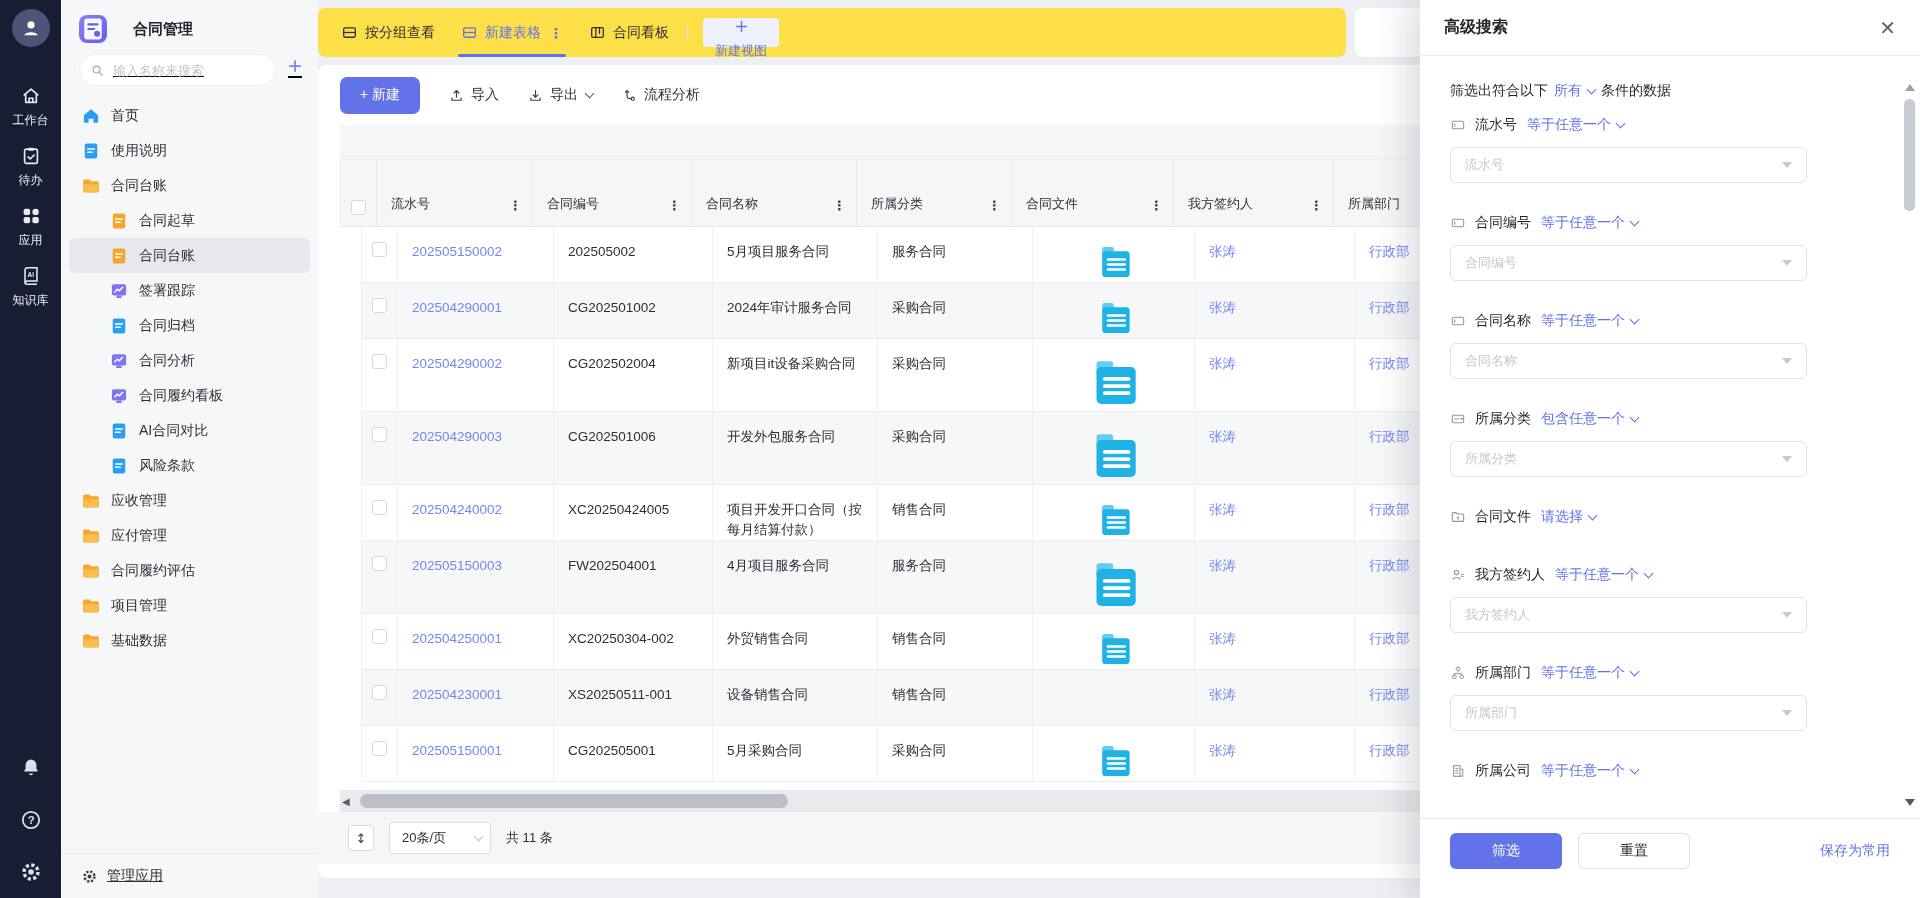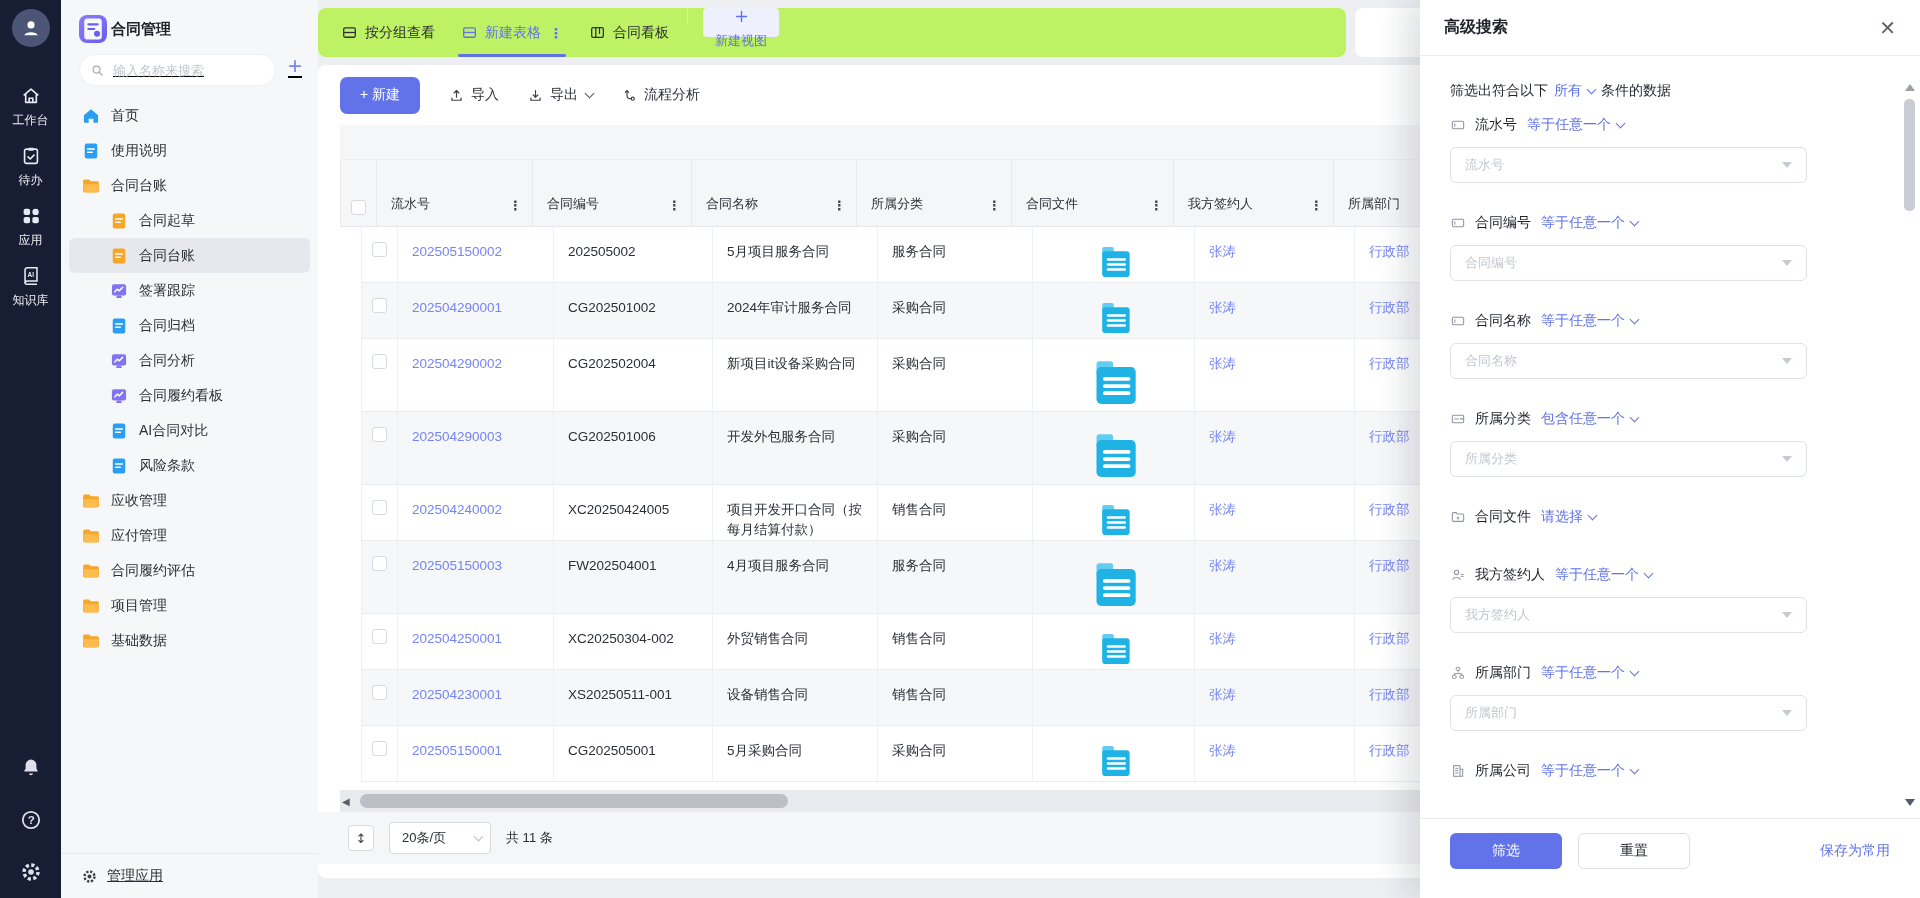--- a/index.html
+++ b/index.html
@@ -13,21 +13,21 @@
     display:flex;align-items:center;justify-content:center;cursor:pointer;flex-shrink:0;}
   .avatar .av-ic{width:22px;height:22px;}
   .rail-top{margin-top:38px;display:flex;flex-direction:column;gap:16px;align-items:center;}
   .rail-item{display:flex;flex-direction:column;align-items:center;gap:5px;color:#edeff5;font-size:12px;cursor:pointer;}
   .rail-item .ri{width:22px;height:22px;color:#e7eaf2;}
   .rail-bottom{margin-top:auto;margin-bottom:14px;display:flex;flex-direction:column;gap:28px;align-items:center;}
   .rail-bicon{width:24px;height:24px;color:#dde0ea;cursor:pointer;}
 
   
   .sidebar{width:257px;background:#f6f7f9;flex-shrink:0;display:flex;flex-direction:column;}
-  .side-head{display:flex;align-items:center;gap:4px;padding:15px 18px 11px;font-size:15px;font-weight:bold;color:#1f2329;}
+  .side-head{display:flex;align-items:center;gap:26px;padding:15px 18px 11px;font-size:15px;font-weight:bold;color:#1f2329;}
   .app-badge{width:28px;height:28px;border-radius:8px;background:linear-gradient(135deg,#8d7ef6,#695cf0);
     display:flex;align-items:center;justify-content:center;flex-shrink:0;}
   .side-search{display:flex;align-items:flex-start;gap:8px;padding:0 12px 8px 18px;text-decoration:underline;}
   .search-box{flex:1;height:30px;background:#fff;border:1px solid #eef0f3;border-radius:16px;
     display:flex;align-items:center;padding:0 10px;gap:6px;}
   .search-box .mg{width:15px;height:15px;color:#a7adb8;flex-shrink:0;}
   .search-box input{border:0;outline:0;font-size:13px;width:100%;background:transparent;color:#333;}
   ::placeholder{color:#c0c5cd;}
   .plus-btn{background:none;border:0;color:#7a85ea;font-size:24px;line-height:1;cursor:pointer;padding:0 4px;}
   .side-list{flex:1;overflow:hidden;padding:4px 8px 0;}
@@ -36,21 +36,21 @@
   .side-item.lv2{padding-left:40px;}
   .side-item.active{background:#e6e8ed;}
   .side-item .si{width:20px;height:20px;flex-shrink:0;}
   .side-foot{border-top:1px solid #e8eaee;height:44px;display:flex;align-items:center;gap:9px;
     padding-left:20px;font-size:14px;color:#2b2f36;cursor:pointer;flex-shrink:0;text-decoration:underline;}
   .side-foot .sf-ic{width:17px;height:17px;color:#3b4049;}
 
   
   .main{flex:1;display:flex;flex-direction:column;min-width:0;}
   .viewbar-row{display:flex;gap:9px;margin-top:8px;height:49px;flex-shrink:0;}
-  .tabs-card{width:1018px;background:#bef264;border-radius:8px;display:flex;align-items:flex-start;padding-left:10px;flex-shrink:0;}
+  .tabs-card{width:1018px;background:#fde047;border-radius:8px;display:flex;align-items:center;padding-left:10px;flex-shrink:0;}
   .tools-card{flex:1;background:#fff;border-radius:8px 0 0 8px;}
   .tab{display:flex;align-items:center;gap:7px;font-size:14px;color:#2b2f36;padding:0 13px;height:100%;
     position:relative;cursor:pointer;}
   .tab .ti{width:17px;height:17px;color:currentColor;}
   .tab.active{color:#6172e8;}
   .tab.active::after{content:"";position:absolute;left:10px;right:10px;bottom:0;height:3px;border-radius:2px;background:#6172e8;}
   .tab .vdots{font-weight:bold;font-size:14px;margin-left:1px;}
   .tab-sep{width:1px;height:16px;background:#e2e4e8;margin:0 5px;}
   .tab.pill{color:#6172e8;background:#eef1fd;border-radius:4px;height:29px;padding:0 12px;margin-left:10px;font-size:13px;flex-direction:column;}
   .tab.pill::after{display:none;}

